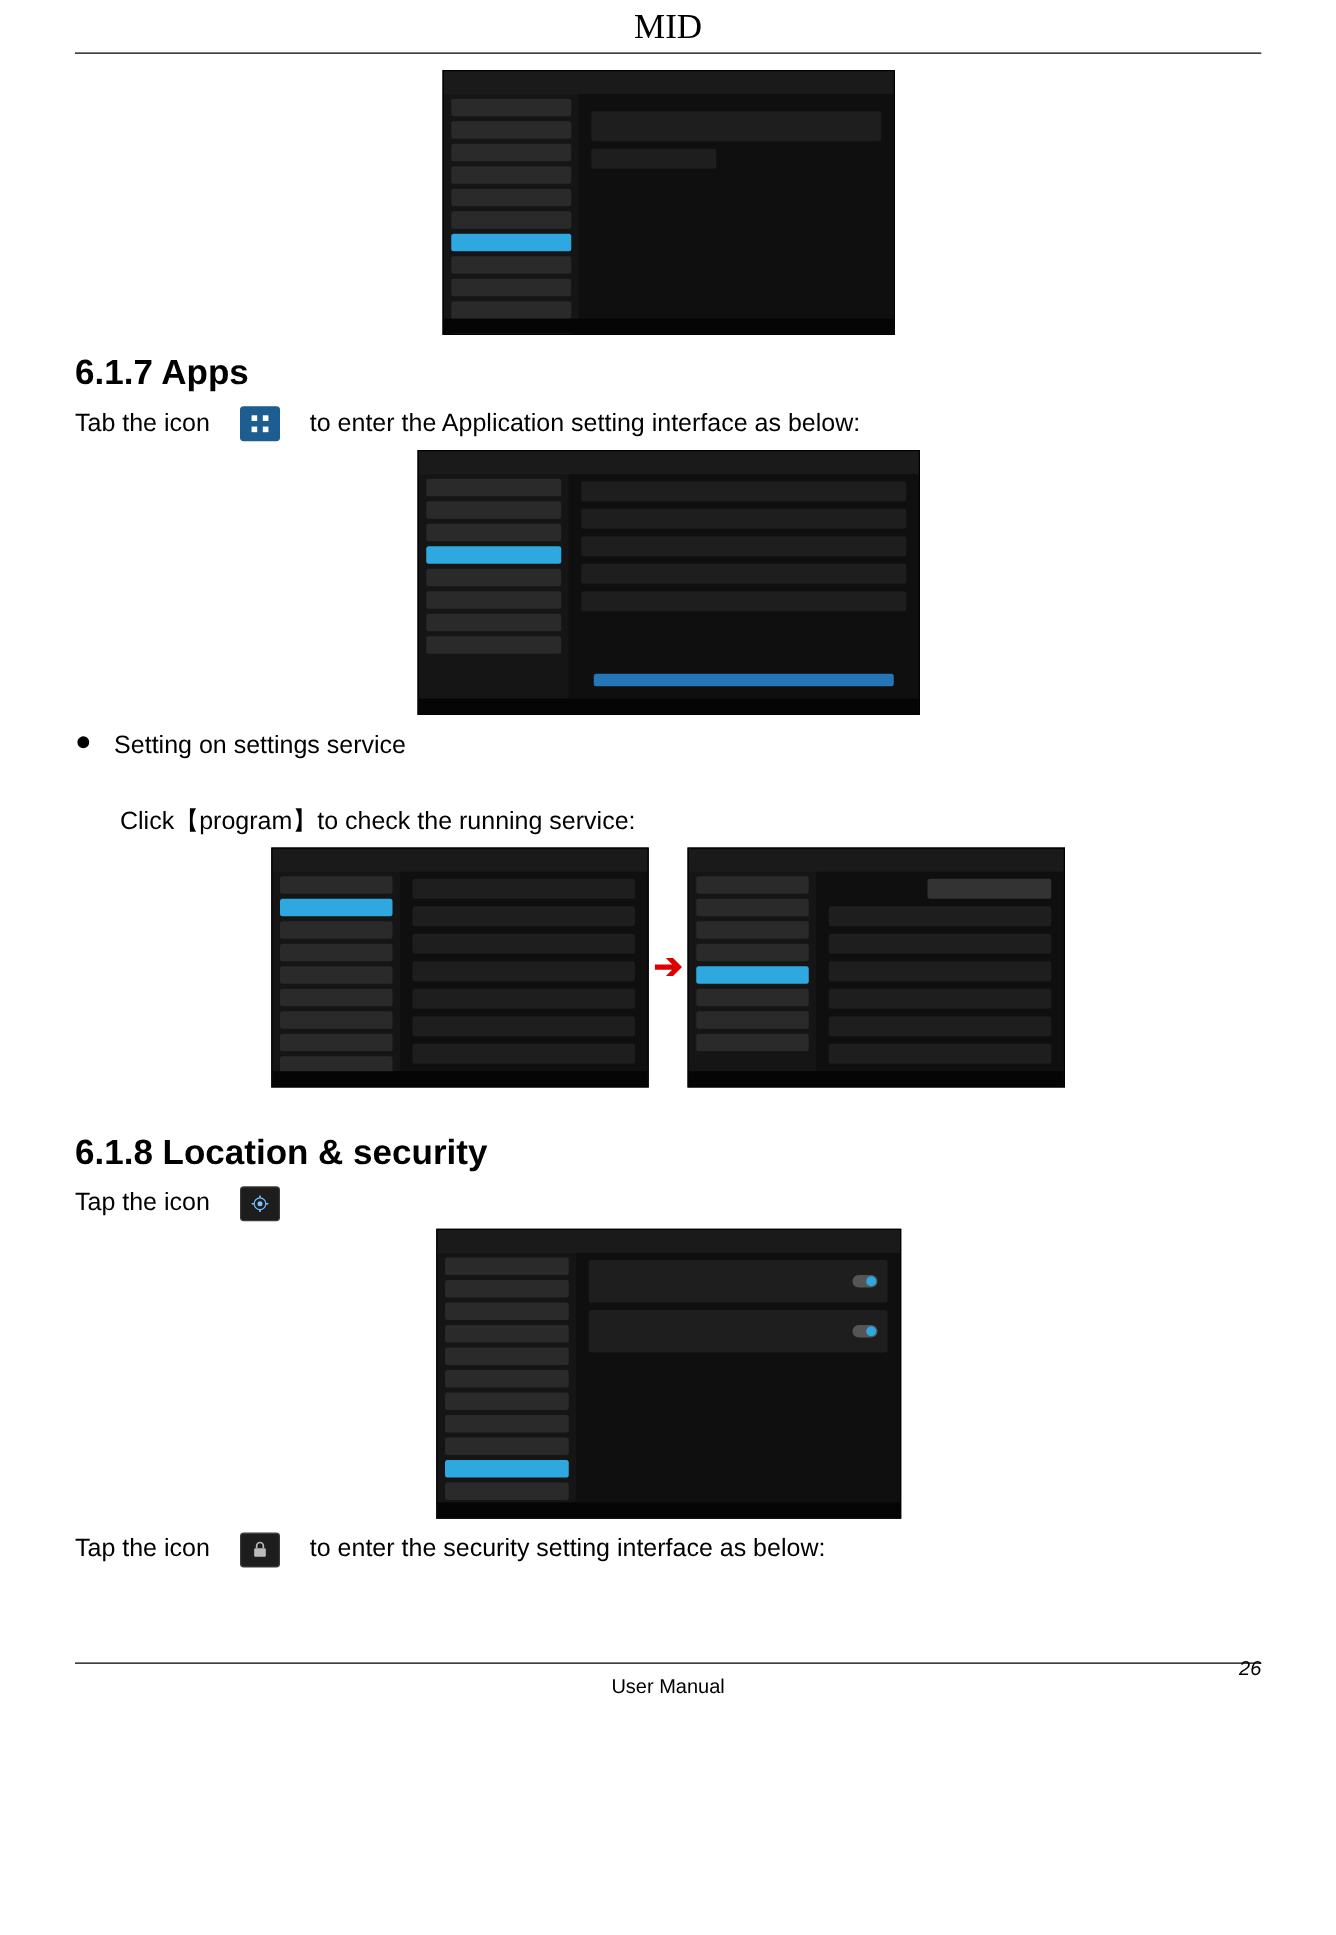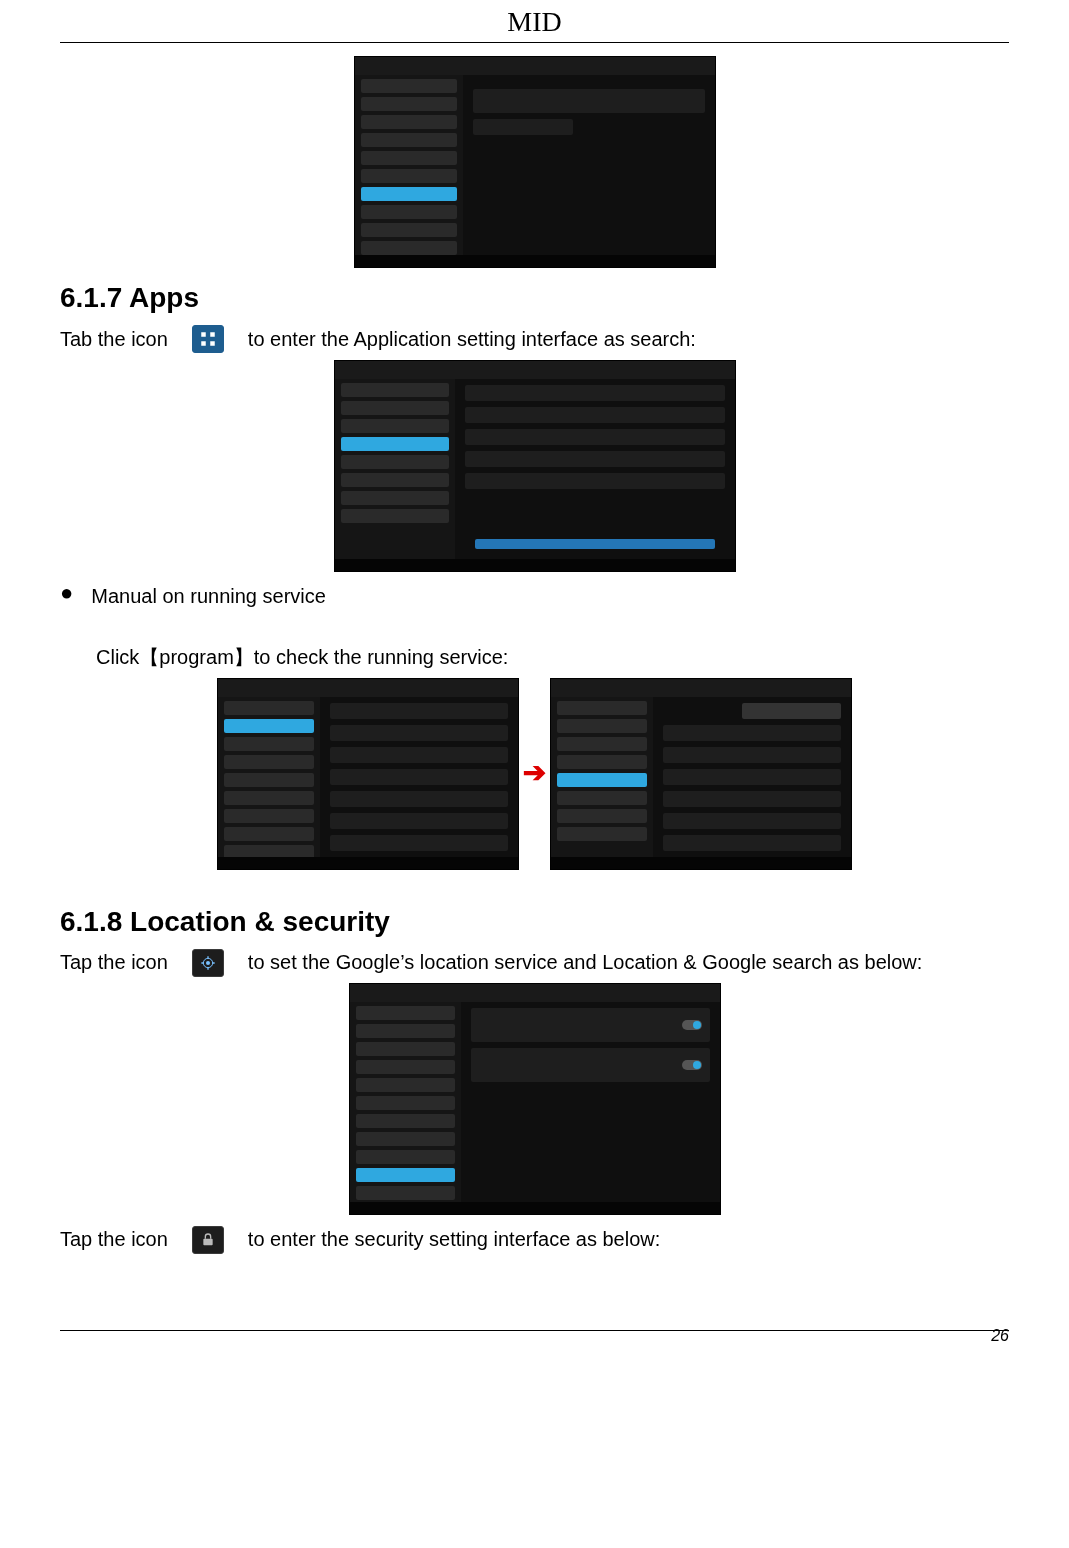--- a/index.html
+++ b/index.html
@@ -69,21 +69,21 @@
     <div class="para">
       <span>Tab the icon</span>
       <span class="icon-inline blue">
         <svg width="18" height="18" viewBox="0 0 24 24">
             <rect x="3" y="3" width="6" height="6" fill="#fff"></rect>
             <rect x="15" y="3" width="6" height="6" fill="#fff"></rect>
             <rect x="3" y="15" width="6" height="6" fill="#fff"></rect>
             <rect x="15" y="15" width="6" height="6" fill="#fff"></rect>
           </svg>
       </span>
-      <span>to enter the Application setting interface as search:</span>
+      <span>to enter the Application setting interface as below:</span>
     </div>
 
     <div class="shot" style="width:400px;height:210px;">
       <div class="topbar"></div>
       <div class="sidebar">
         <div class="item"></div>
           <div class="item"></div>
           <div class="item"></div>
         <div class="item sel"></div>
           <div class="item"></div>
@@ -97,21 +97,21 @@
           <div class="row"></div>
         <div class="row"></div>
           <div class="row"></div>
         <div class="row" style="position:absolute;left:10px;right:10px;bottom:4px;height:10px;background:#2476b6;"></div>
       </div>
       <div class="botbar"></div>
     </div>
 
     <div class="bullet-row">
       <span class="bullet">●</span>
-      <span>Manual on running service</span>
+      <span>Setting on settings service</span>
     </div>
     <div class="indent">Click【program】to check the running service:</div>
 
     <div class="pair">
       <div class="shot" style="width:300px;height:190px;margin:0;">
         <div class="topbar"></div>
         <div class="sidebar" style="width:34%;">
           <div class="item"></div>
             <div class="item sel"></div>
             <div class="item"></div>
@@ -165,21 +165,20 @@
 
     <div class="para">
       <span>Tap the icon</span>
       <span class="icon-inline">
         <svg width="16" height="16" viewBox="0 0 24 24">
             <circle cx="12" cy="12" r="3" fill="#79c1ff"></circle>
             <path d="M12 2v3M12 19v3M2 12h3M19 12h3" stroke="#79c1ff" stroke-width="2"></path>
             <circle cx="12" cy="12" r="7" fill="none" stroke="#79c1ff" stroke-width="1.5"></circle>
           </svg>
       </span>
-      <span>to set the Google’s location service and Location &amp; Google search as below:</span>
     </div>
 
     <div class="shot" style="width:370px;height:230px;">
       <div class="topbar"></div>
       <div class="sidebar">
         <div class="item"></div>
           <div class="item"></div>
           <div class="item"></div>
         <div class="item"></div>
           <div class="item"></div>
@@ -209,13 +208,14 @@
             <path d="M8 10V7a4 4 0 0 1 8 0v3" fill="none" stroke="#bbb" stroke-width="2"></path>
           </svg>
       </span>
       <span>to enter the security setting interface as below:</span>
     </div>
 
   </div>
 
   <div class="ftr-rule"></div>
   <div class="ftr-page">26</div>
+  <div class="ftr-label">User Manual</div>
 </div>
 
 </body></html>

